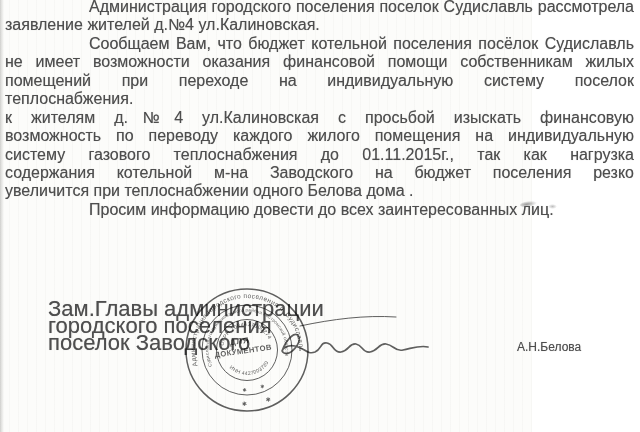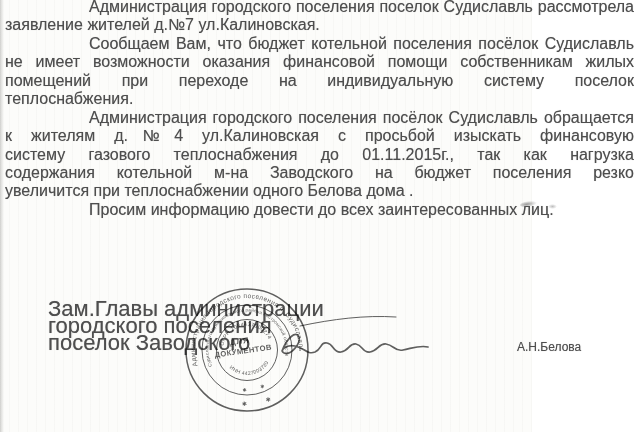--- a/index.html
+++ b/index.html
@@ -44,27 +44,27 @@
 </style>
 </head>
 <body>
 
 <div class="page">
 
   <div class="left-edge"></div>
 
   <div class="letter-body" id="letter-body">
       <div class="line indent just">Администрация городского поселения поселок Судиславль рассмотрела</div>
-      <div class="line">заявление жителей д.№7 ул.Калиновская.</div>
+      <div class="line">заявление жителей д.№4 ул.Калиновская.</div>
       <div class="line indent just">Сообщаем Вам, что бюджет котельной поселения посёлок Судиславль</div>
       <div class="line just">не имеет возможности оказания финансовой помощи собственникам жилых</div>
       <div class="line just">помещений при переходе на индивидуальную систему поселок</div>
       <div class="line">теплоснабжения.</div>
-      <div class="line indent just">Администрация городского поселения посёлок Судиславль обращается</div>
       <div class="line just">к жителям д.№4 ул.Калиновская с просьбой изыскать финансовую</div>
+      <div class="line just">возможность по переводу каждого жилого помещения на индивидуальную</div>
       <div class="line just">систему газового теплоснабжения до 01.11.2015г., так как нагрузка</div>
       <div class="line just">содержания котельной м-на Заводского на бюджет поселения резко</div>
       <div class="line">увеличится при теплоснабжении одного Белова дома .</div>
       <div class="line indent">Просим информацию довести до всех заинтересованных лиц.</div>
     </div>
 
   <div class="closing-title">
     <div class="line-plain">Зам.Главы администрации</div>
     <div class="line-plain">городского поселения</div>
     <div class="line-plain">поселок Заводского</div>

